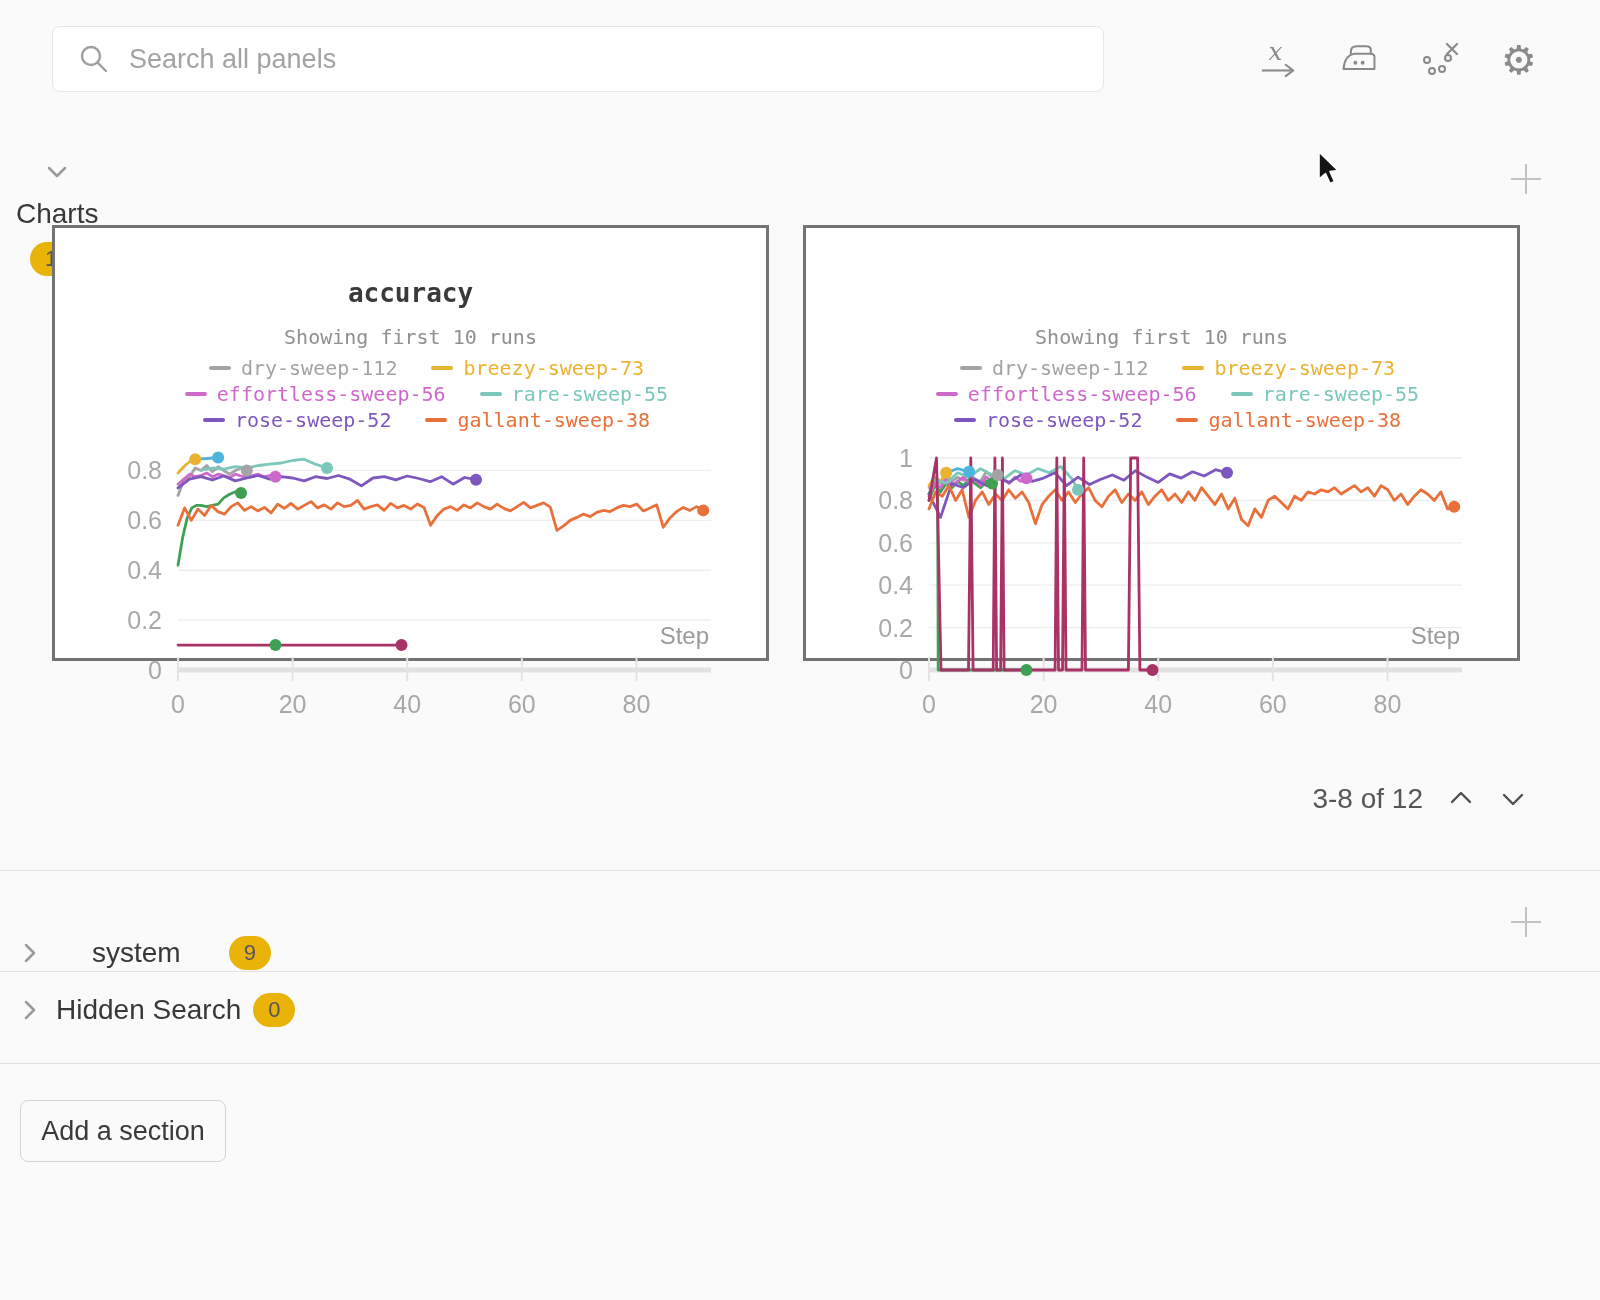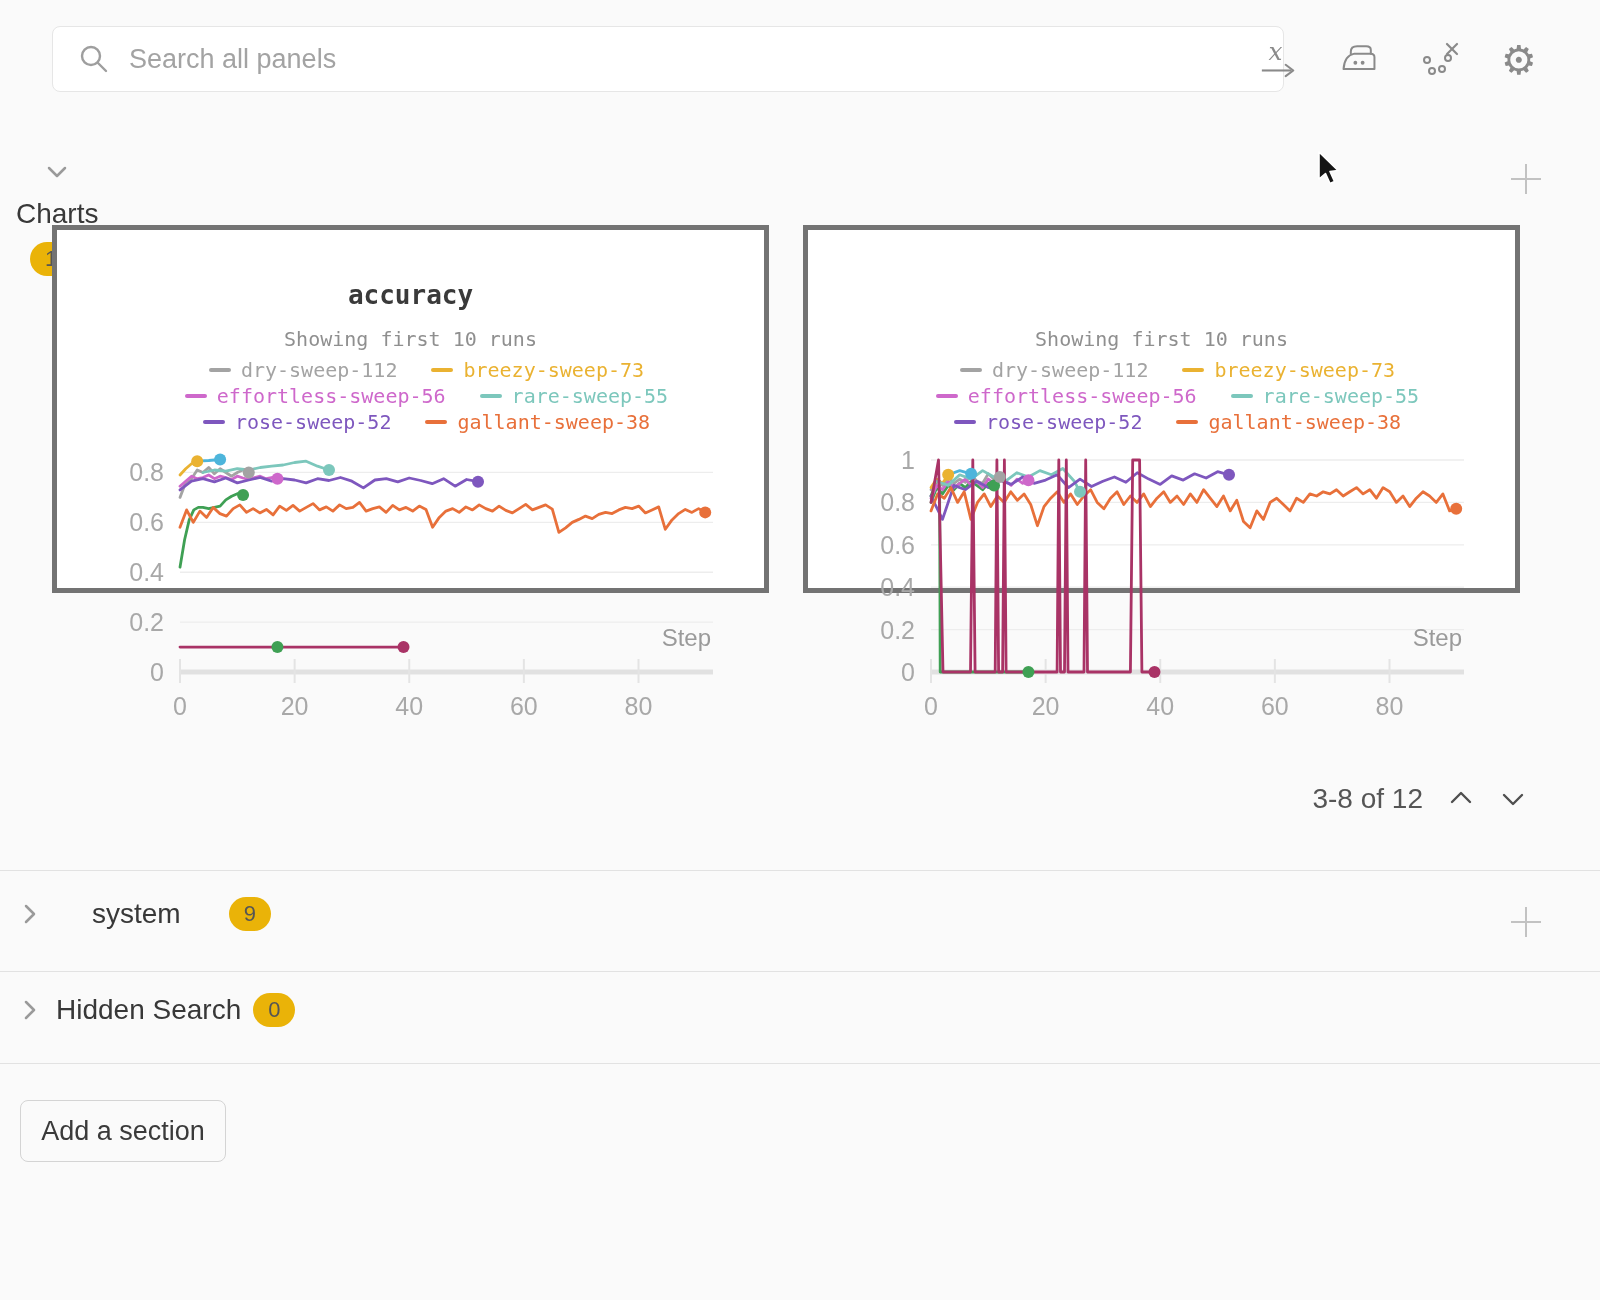--- a/index.html
+++ b/index.html
@@ -4,21 +4,21 @@
 <style>
   html,body{margin:0;padding:0;}
   body{
     width:1600px;height:1300px;position:relative;
     background:#fafafa;
     font-family:"Liberation Sans",sans-serif;
     overflow:hidden;
   }
   
   .search-bar{
-    position:absolute;left:52px;top:26px;width:1232px;height:66px;
+    position:absolute;left:52px;top:26px;width:1052px;height:66px;
     background:#ffffff;border:1px solid #e6e6e6;border-radius:8px;
     display:flex;align-items:center;padding:0 26px;box-sizing:border-box;gap:18px;
   }
   .search-input{
     border:none;outline:none;flex:1;font-size:27px;color:#555;background:transparent;
     font-family:"Liberation Sans",sans-serif;
   }
   .search-input::placeholder{color:#a3a3a3;}
   .toolbar{position:absolute;left:1259px;top:38px;display:flex;gap:40px;align-items:center;}
   .tool-btn{width:40px;height:44px;background:none;border:none;padding:0;cursor:pointer;
@@ -26,22 +26,22 @@
   .gear-glyph{font-size:40px;line-height:40px;color:#8a8a8a;font-family:"DejaVu Sans",sans-serif;}
   
   .section-head{position:absolute;left:16px;display:flex;align-items:center;gap:12px;}
   .section-label{font-size:28px;color:#383838;}
   .badge{background:#eab308;border-radius:18px;padding:4px 15px;font-size:22px;color:#555;}
   .icon-btn{background:none;border:none;padding:0;cursor:pointer;display:flex;align-items:center;justify-content:center;}
   .plus-btn{position:absolute;width:40px;height:40px;}
   .divider{position:absolute;left:0;width:1600px;height:0;border-top:1px solid #e2e2e2;}
   
   .panel{
-    position:absolute;top:225px;width:717px;height:368px;box-sizing:border-box;
-    background:#ffffff;border:5px solid #737373;
+    position:absolute;top:225px;width:717px;height:436px;box-sizing:border-box;
+    background:#ffffff;border:3px solid #737373;
   }
   .panel.p0{left:52px;} .panel.p1{left:803px;}
   .chart-title{position:absolute;top:50px;left:0;width:100%;text-align:center;
     font-size:26px;font-weight:bold;color:#3a3a3a;}
   .chart-title.mono{font-family:"DejaVu Sans Mono",monospace;}
   .chart-sub{position:absolute;top:97px;left:0;width:100%;text-align:center;
     font-family:"DejaVu Sans Mono",monospace;font-size:20px;color:#8f8f8f;}
   .legend{position:absolute;top:127px;left:16px;width:100%;}
   .legend-row{display:flex;justify-content:center;gap:34px;height:26px;align-items:center;}
   .legend-item{display:inline-flex;align-items:center;gap:10px;
@@ -290,21 +290,21 @@
         </svg>
     </button>
     <button class="icon-btn">
       <svg width="28" height="28" viewBox="0 0 28 28">
           <polyline points="5,10 14,19 23,10" fill="none" stroke="#4f4f4f" stroke-width="2.4" stroke-linecap="round" stroke-linejoin="round"></polyline>
         </svg>
     </button>
   </div>
 
   <div class="divider" style="top:870px;"></div>
-  <div class="section-head" style="top:897px;gap:48px;">
+  <div class="section-head" style="top:936px;gap:48px;">
     <span class="icon-btn">
       <svg width="28" height="28" viewBox="0 0 28 28">
           <polyline points="10,6 18,14 10,22" fill="none" stroke="#9a9a9a" stroke-width="2.5" stroke-linecap="round" stroke-linejoin="round"></polyline>
         </svg>
     </span>
     <span class="section-label">system</span>
     <span class="badge">9</span>
   </div>
   <button class="icon-btn plus-btn" style="left:1506px;top:902px;">
     <svg width="40" height="40" viewBox="0 0 40 40">

